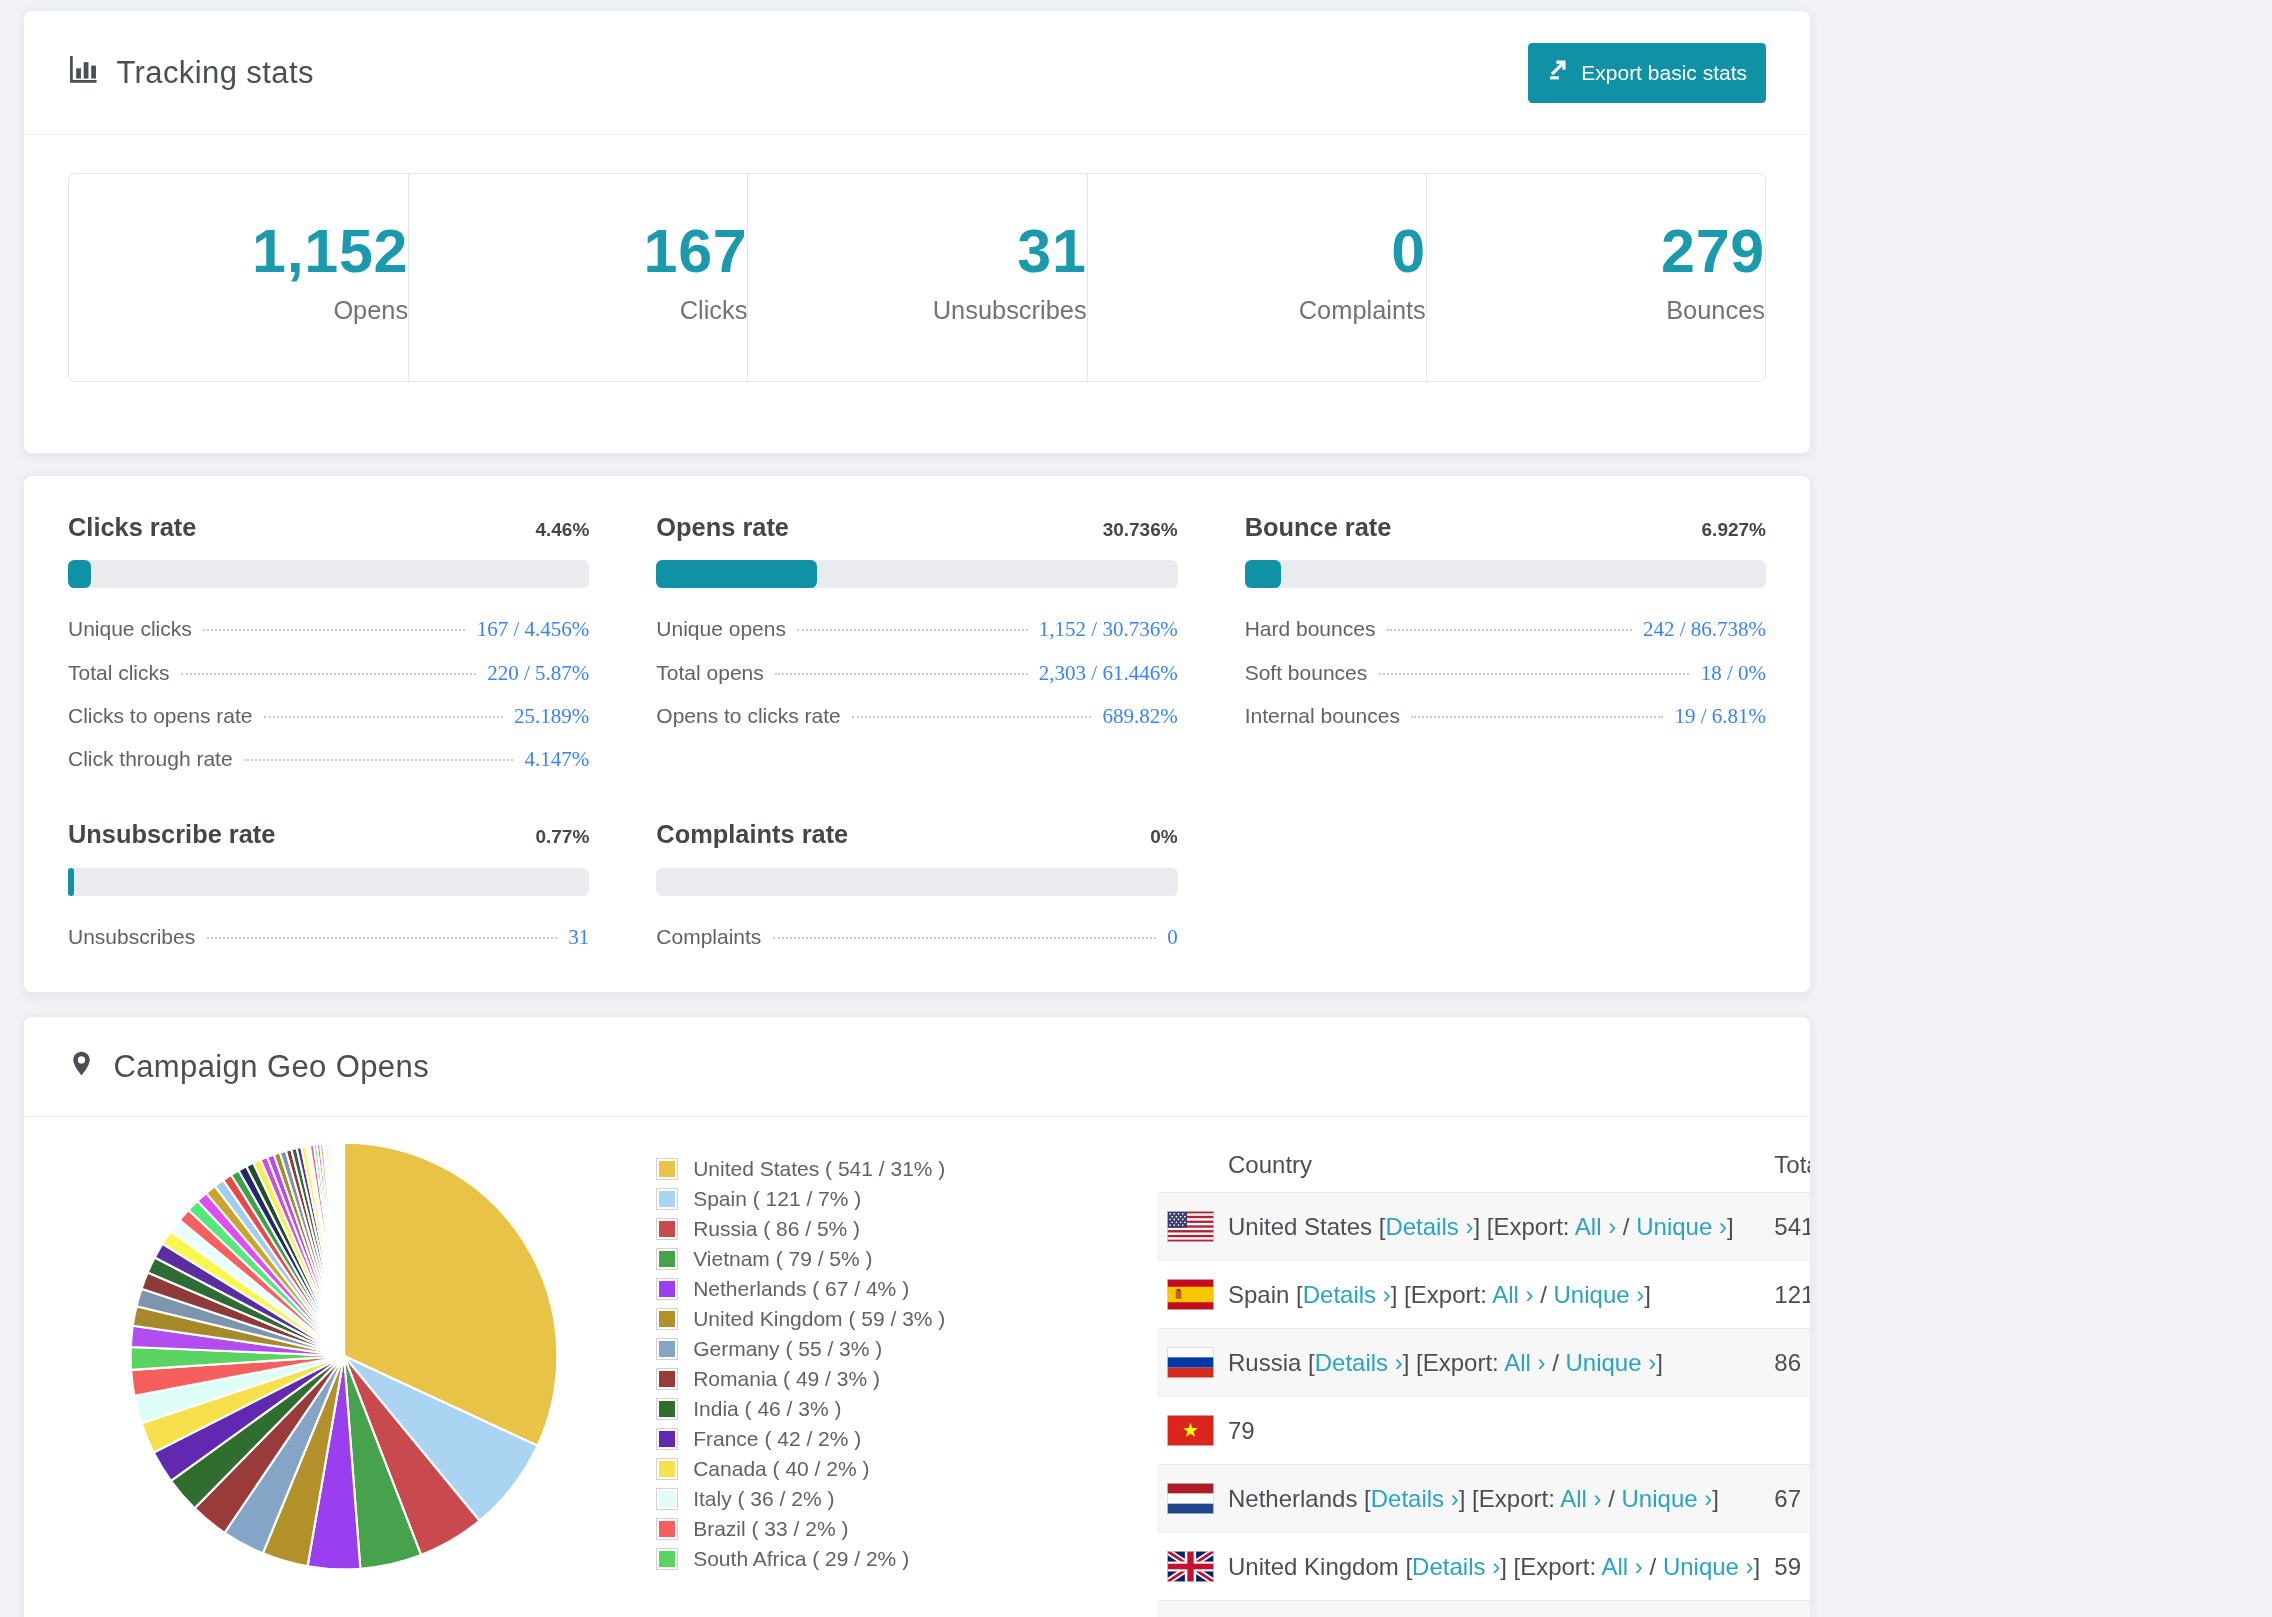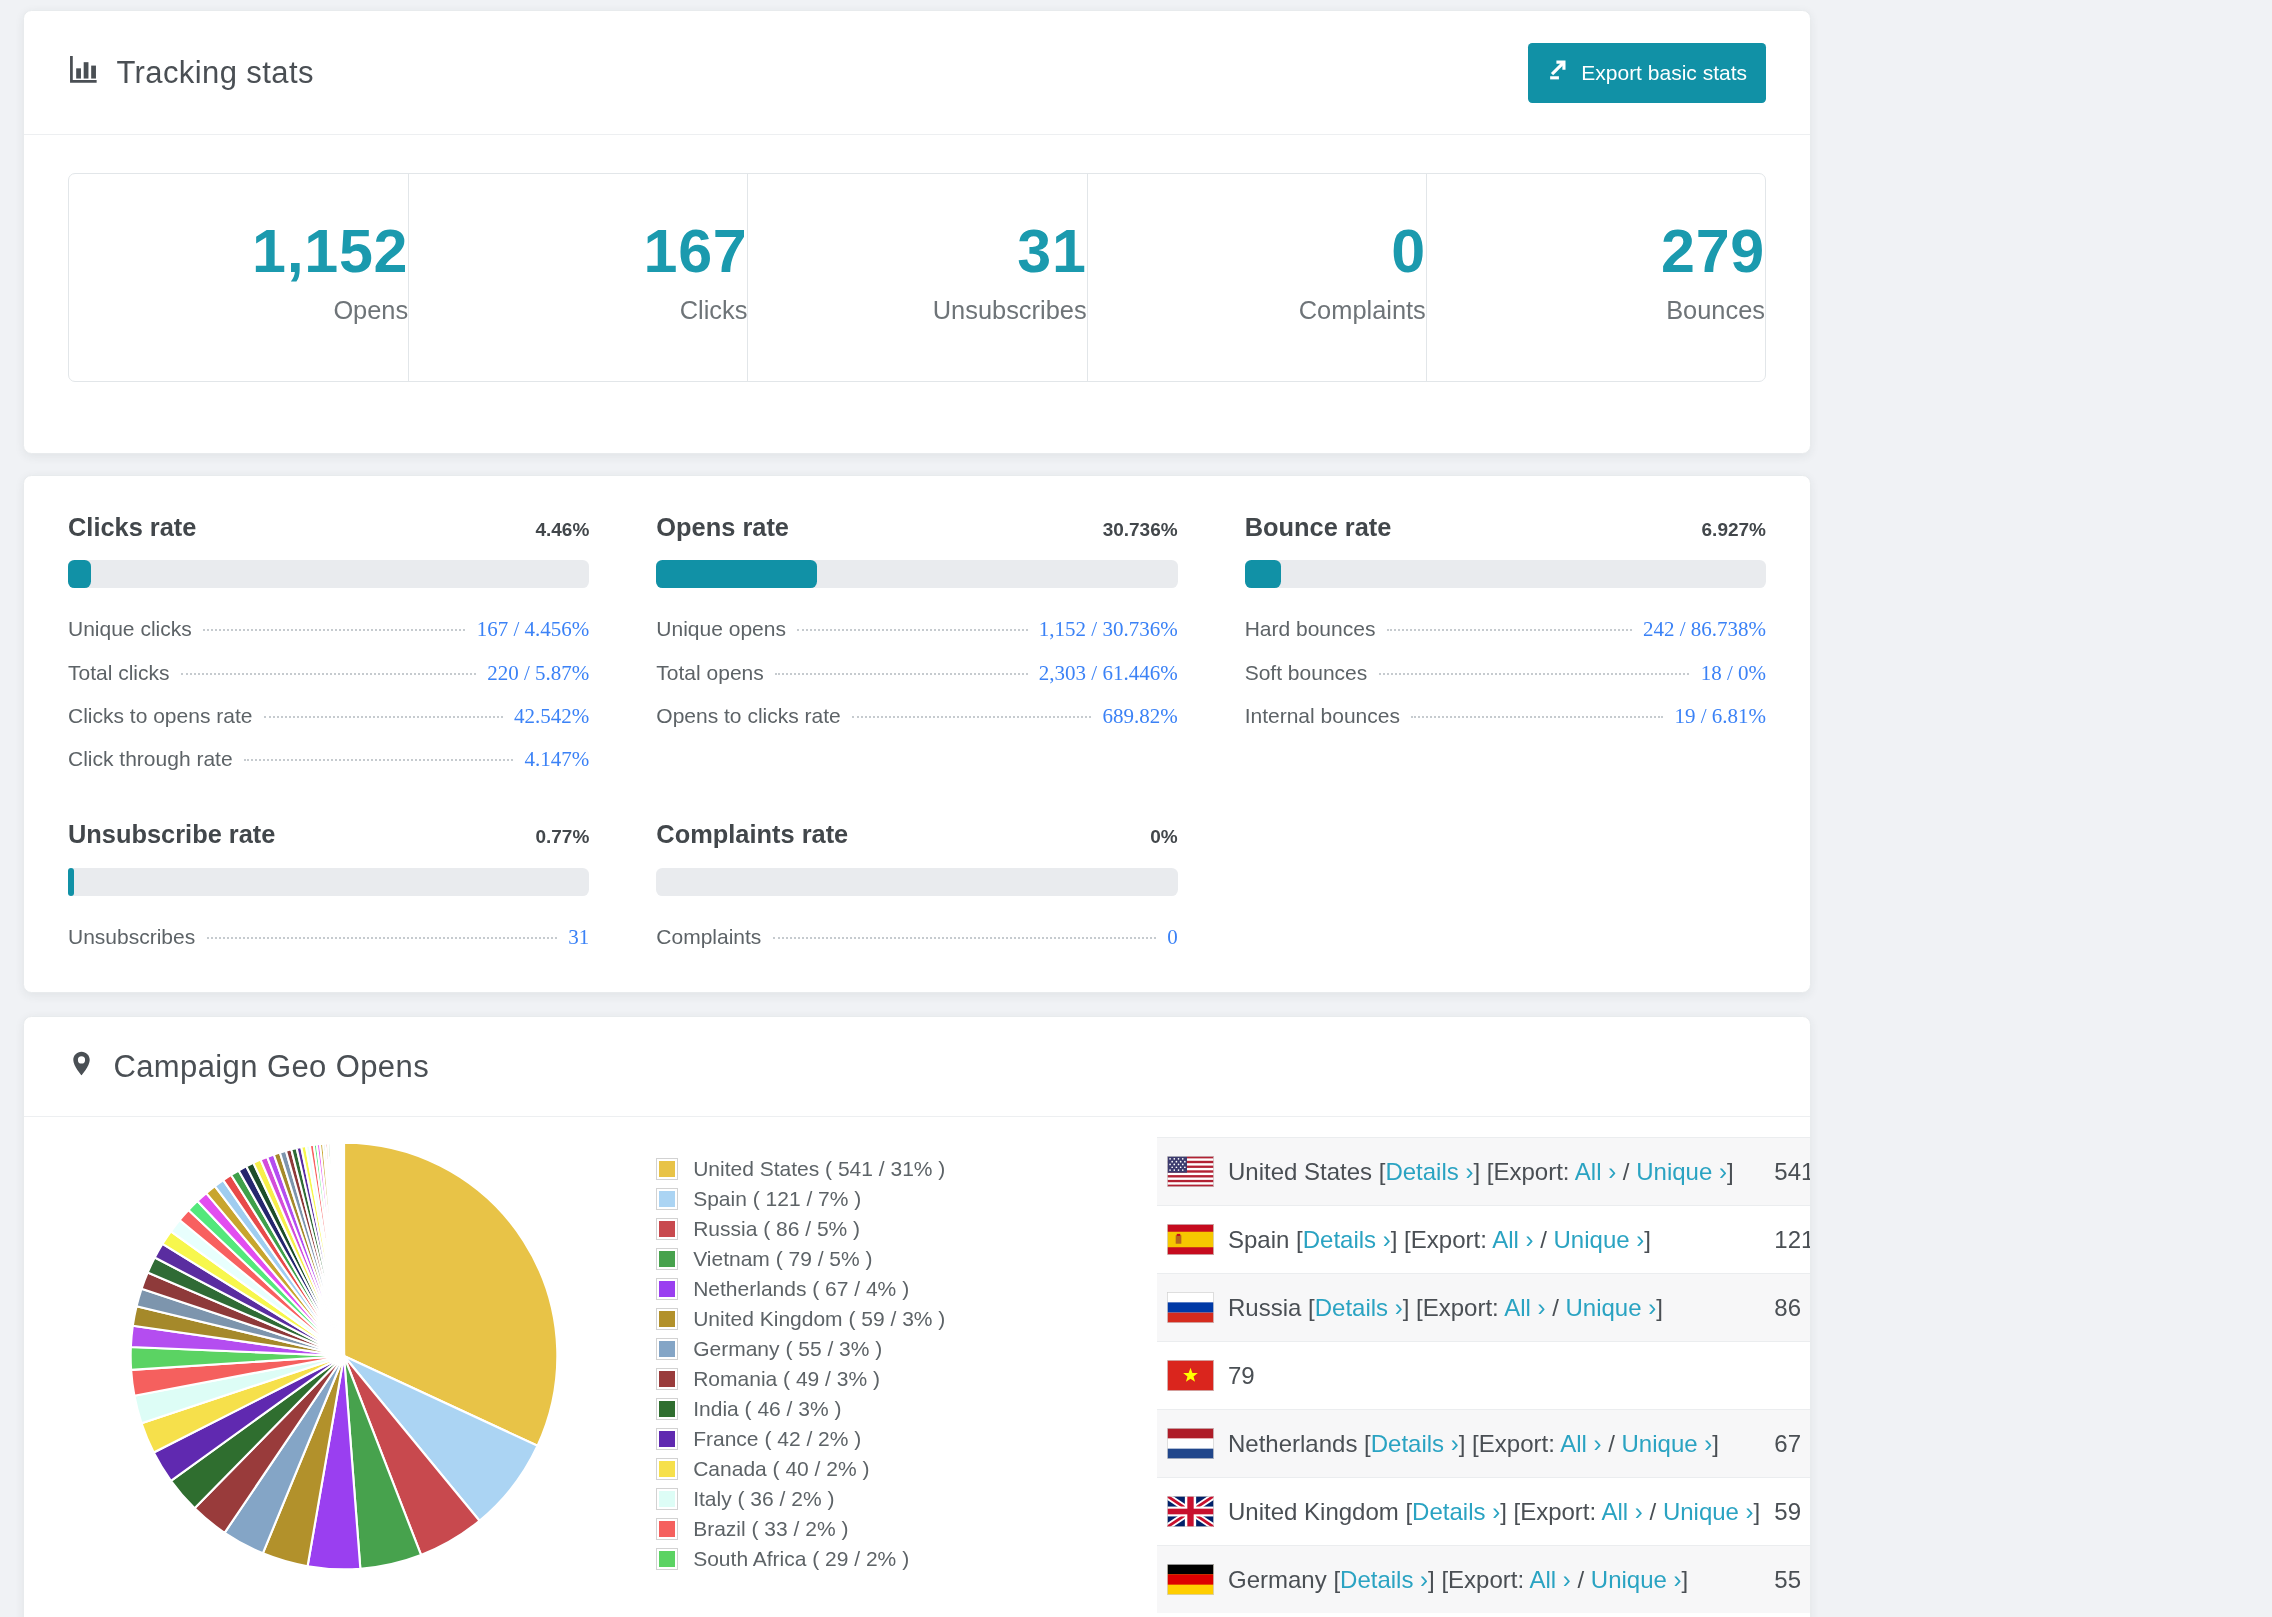--- a/index.html
+++ b/index.html
@@ -133,21 +133,21 @@
               <span class="val">167 / 4.456%</span>
             </div>
             <div class="rate-row">
               <span class="lbl">Total clicks</span>
               <span class="leader"></span>
               <span class="val">220 / 5.87%</span>
             </div>
             <div class="rate-row">
               <span class="lbl">Clicks to opens rate</span>
               <span class="leader"></span>
-              <span class="val">42.542%</span>
+              <span class="val">25.189%</span>
             </div>
             <div class="rate-row">
               <span class="lbl">Click through rate</span>
               <span class="leader"></span>
               <span class="val">4.147%</span>
             </div>
           </div>
         </div>
         <div class="rate-panel">
           <div class="rate-head">
@@ -392,20 +392,25 @@
             <span class="legend-label">Brazil ( 33 / 2% )</span>
           </li>
           <li class="legend-item">
             <span class="swatch">
               <i style="background: rgb(91, 211, 99);"></i>
             </span>
             <span class="legend-label">South Africa ( 29 / 2% )</span>
           </li>
         </ul>
       <div class="geo-table" id="geoTable">
+          <div class="trow thead">
+            <div class="flag-cell"></div>
+            <div class="country-cell">Country</div>
+            <div class="total-cell">Total</div>
+          </div>
           <div class="trow body-row striped">
             <div class="flag-cell">
               <svg viewBox="0 0 66 44" width="47" height="31">
                 <rect width="66" height="44" fill="#b22234"></rect>
                 <g fill="#fff">
                   <rect y="3.4" width="66" height="3.4"></rect>
                   <rect y="10.2" width="66" height="3.4"></rect>
                   <rect y="16.9" width="66" height="3.4"></rect>
                   <rect y="23.7" width="66" height="3.4"></rect>
                   <rect y="30.5" width="66" height="3.4"></rect>

